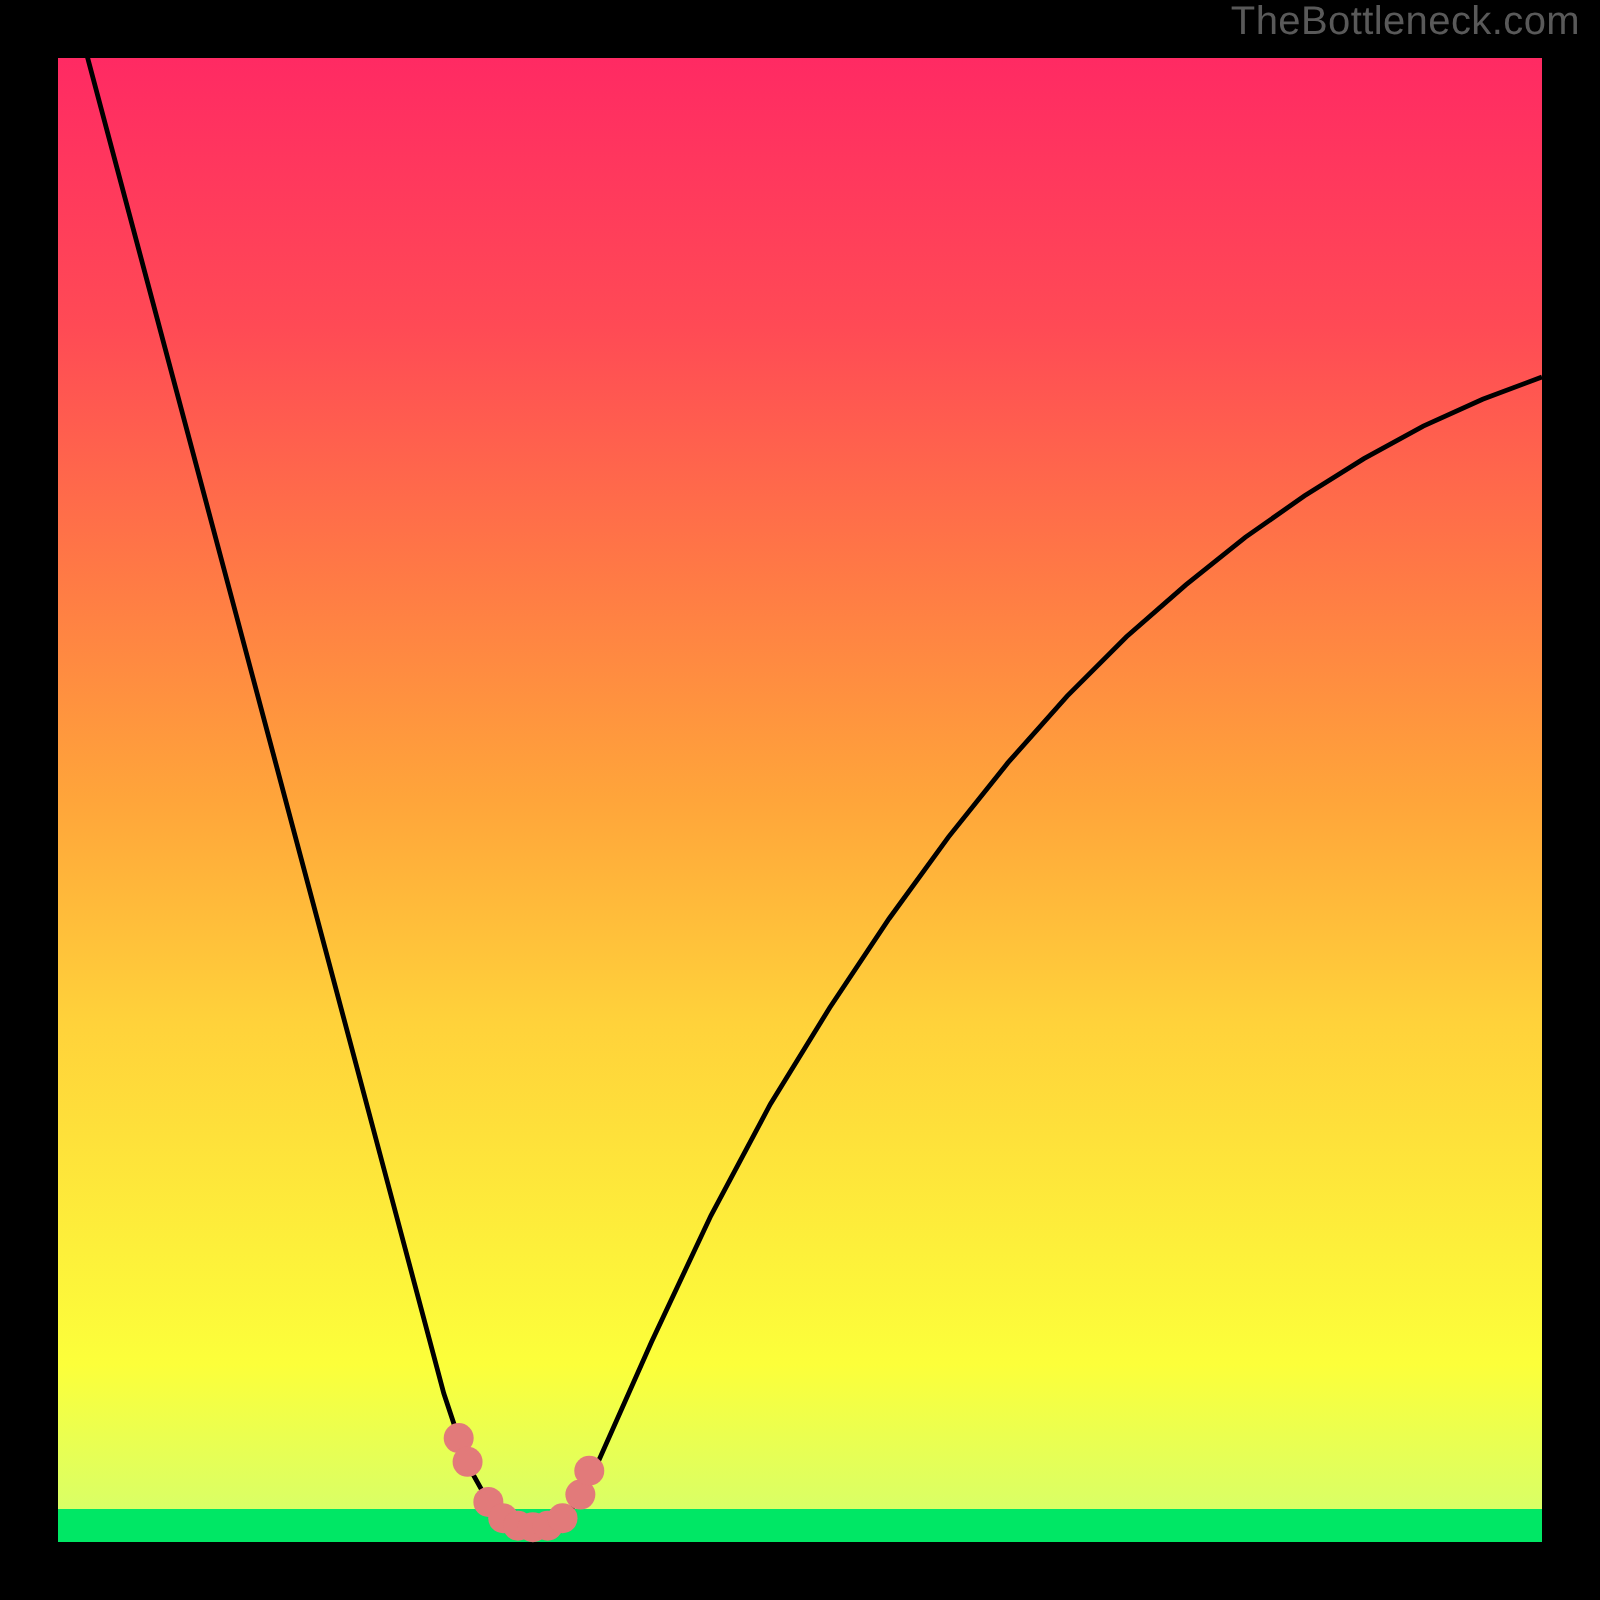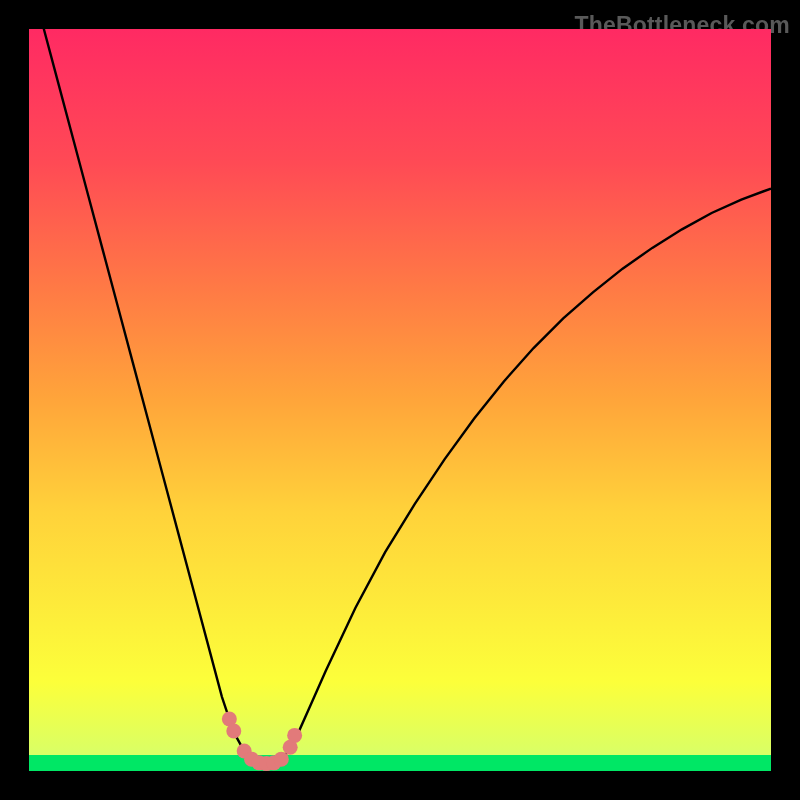--- a/index.html
+++ b/index.html
@@ -34,25 +34,25 @@
       #fcff3a 12%,
       #ffd23a 35%,
       #ffa53a 50%,
       #ff7a45 65%,
       #ff4a55 82%,
       #ff2a63 100%
     );
   }
   .attribution {
     position: absolute;
-    top: 12px;
+    top: 0;
     right: 10px;
     color: #595959;
-    font-size: 23px;
-    font-weight: 700;
+    font-size: 20px;
+    font-weight: 400;
     letter-spacing: 0.2px;
     user-select: none;
   }
   svg.curve {
     position: absolute;
     left: 0;
     top: 0;
     width: 742px;
     height: 742px;
     overflow: visible;

